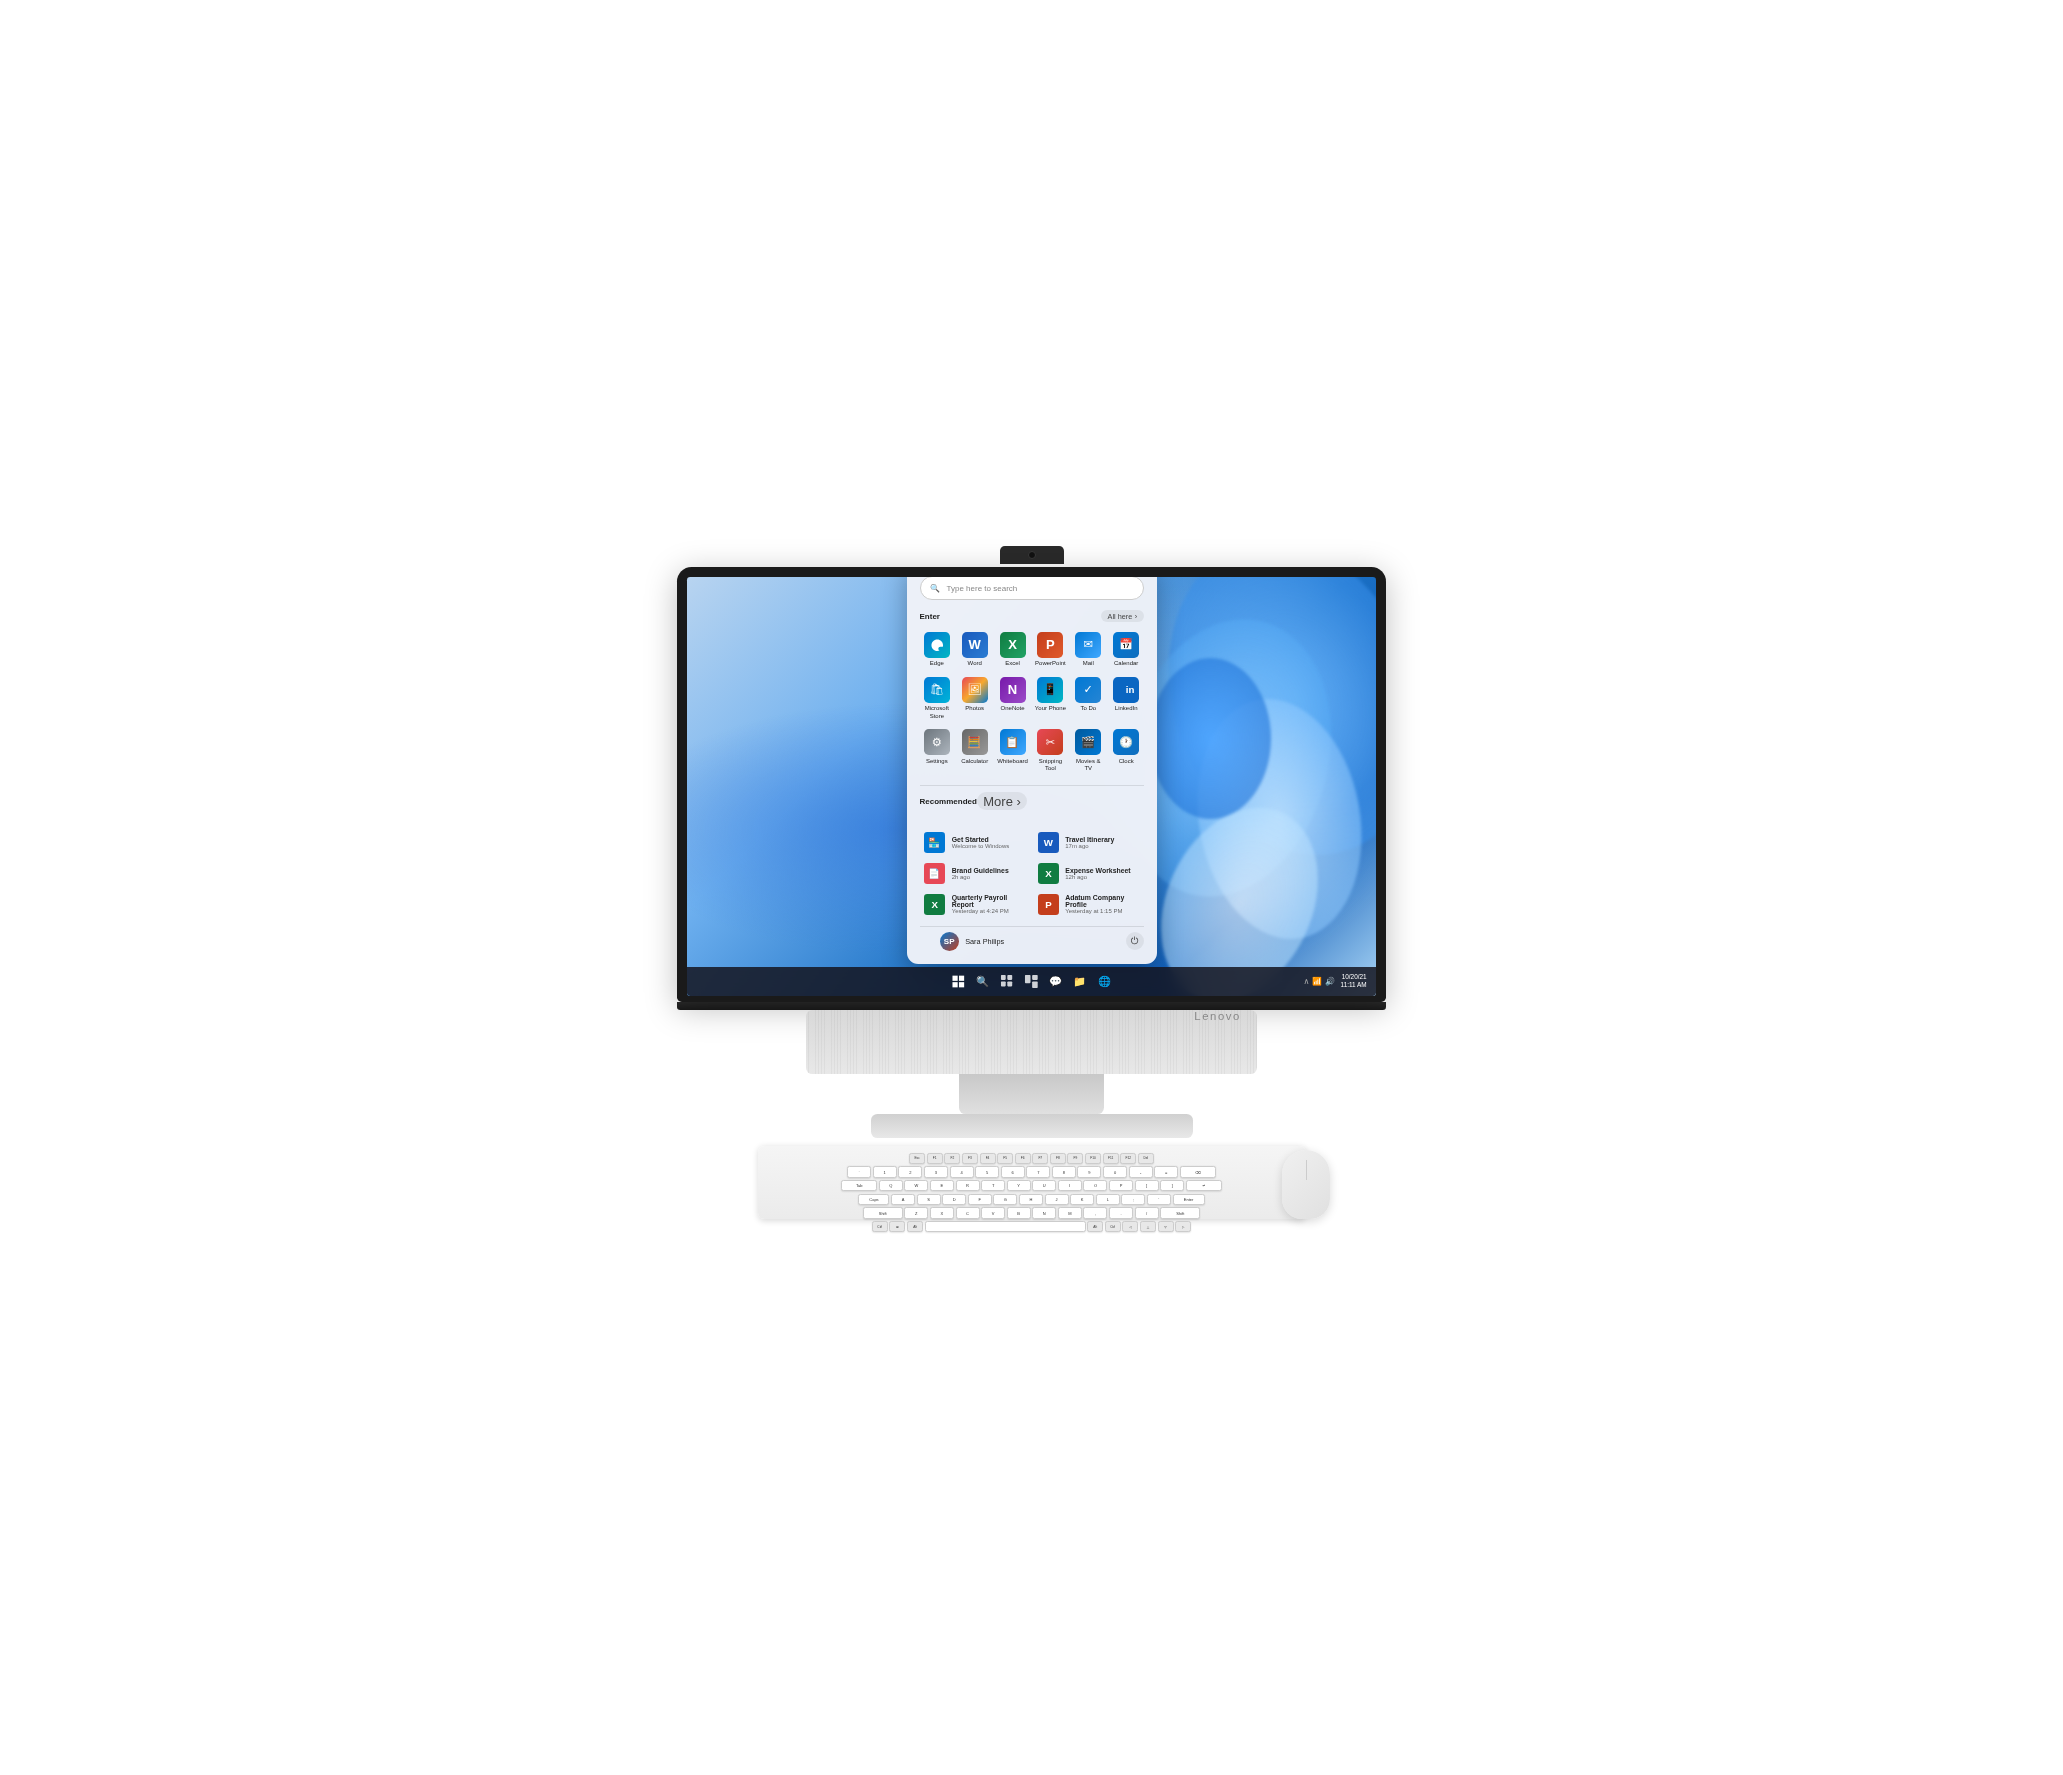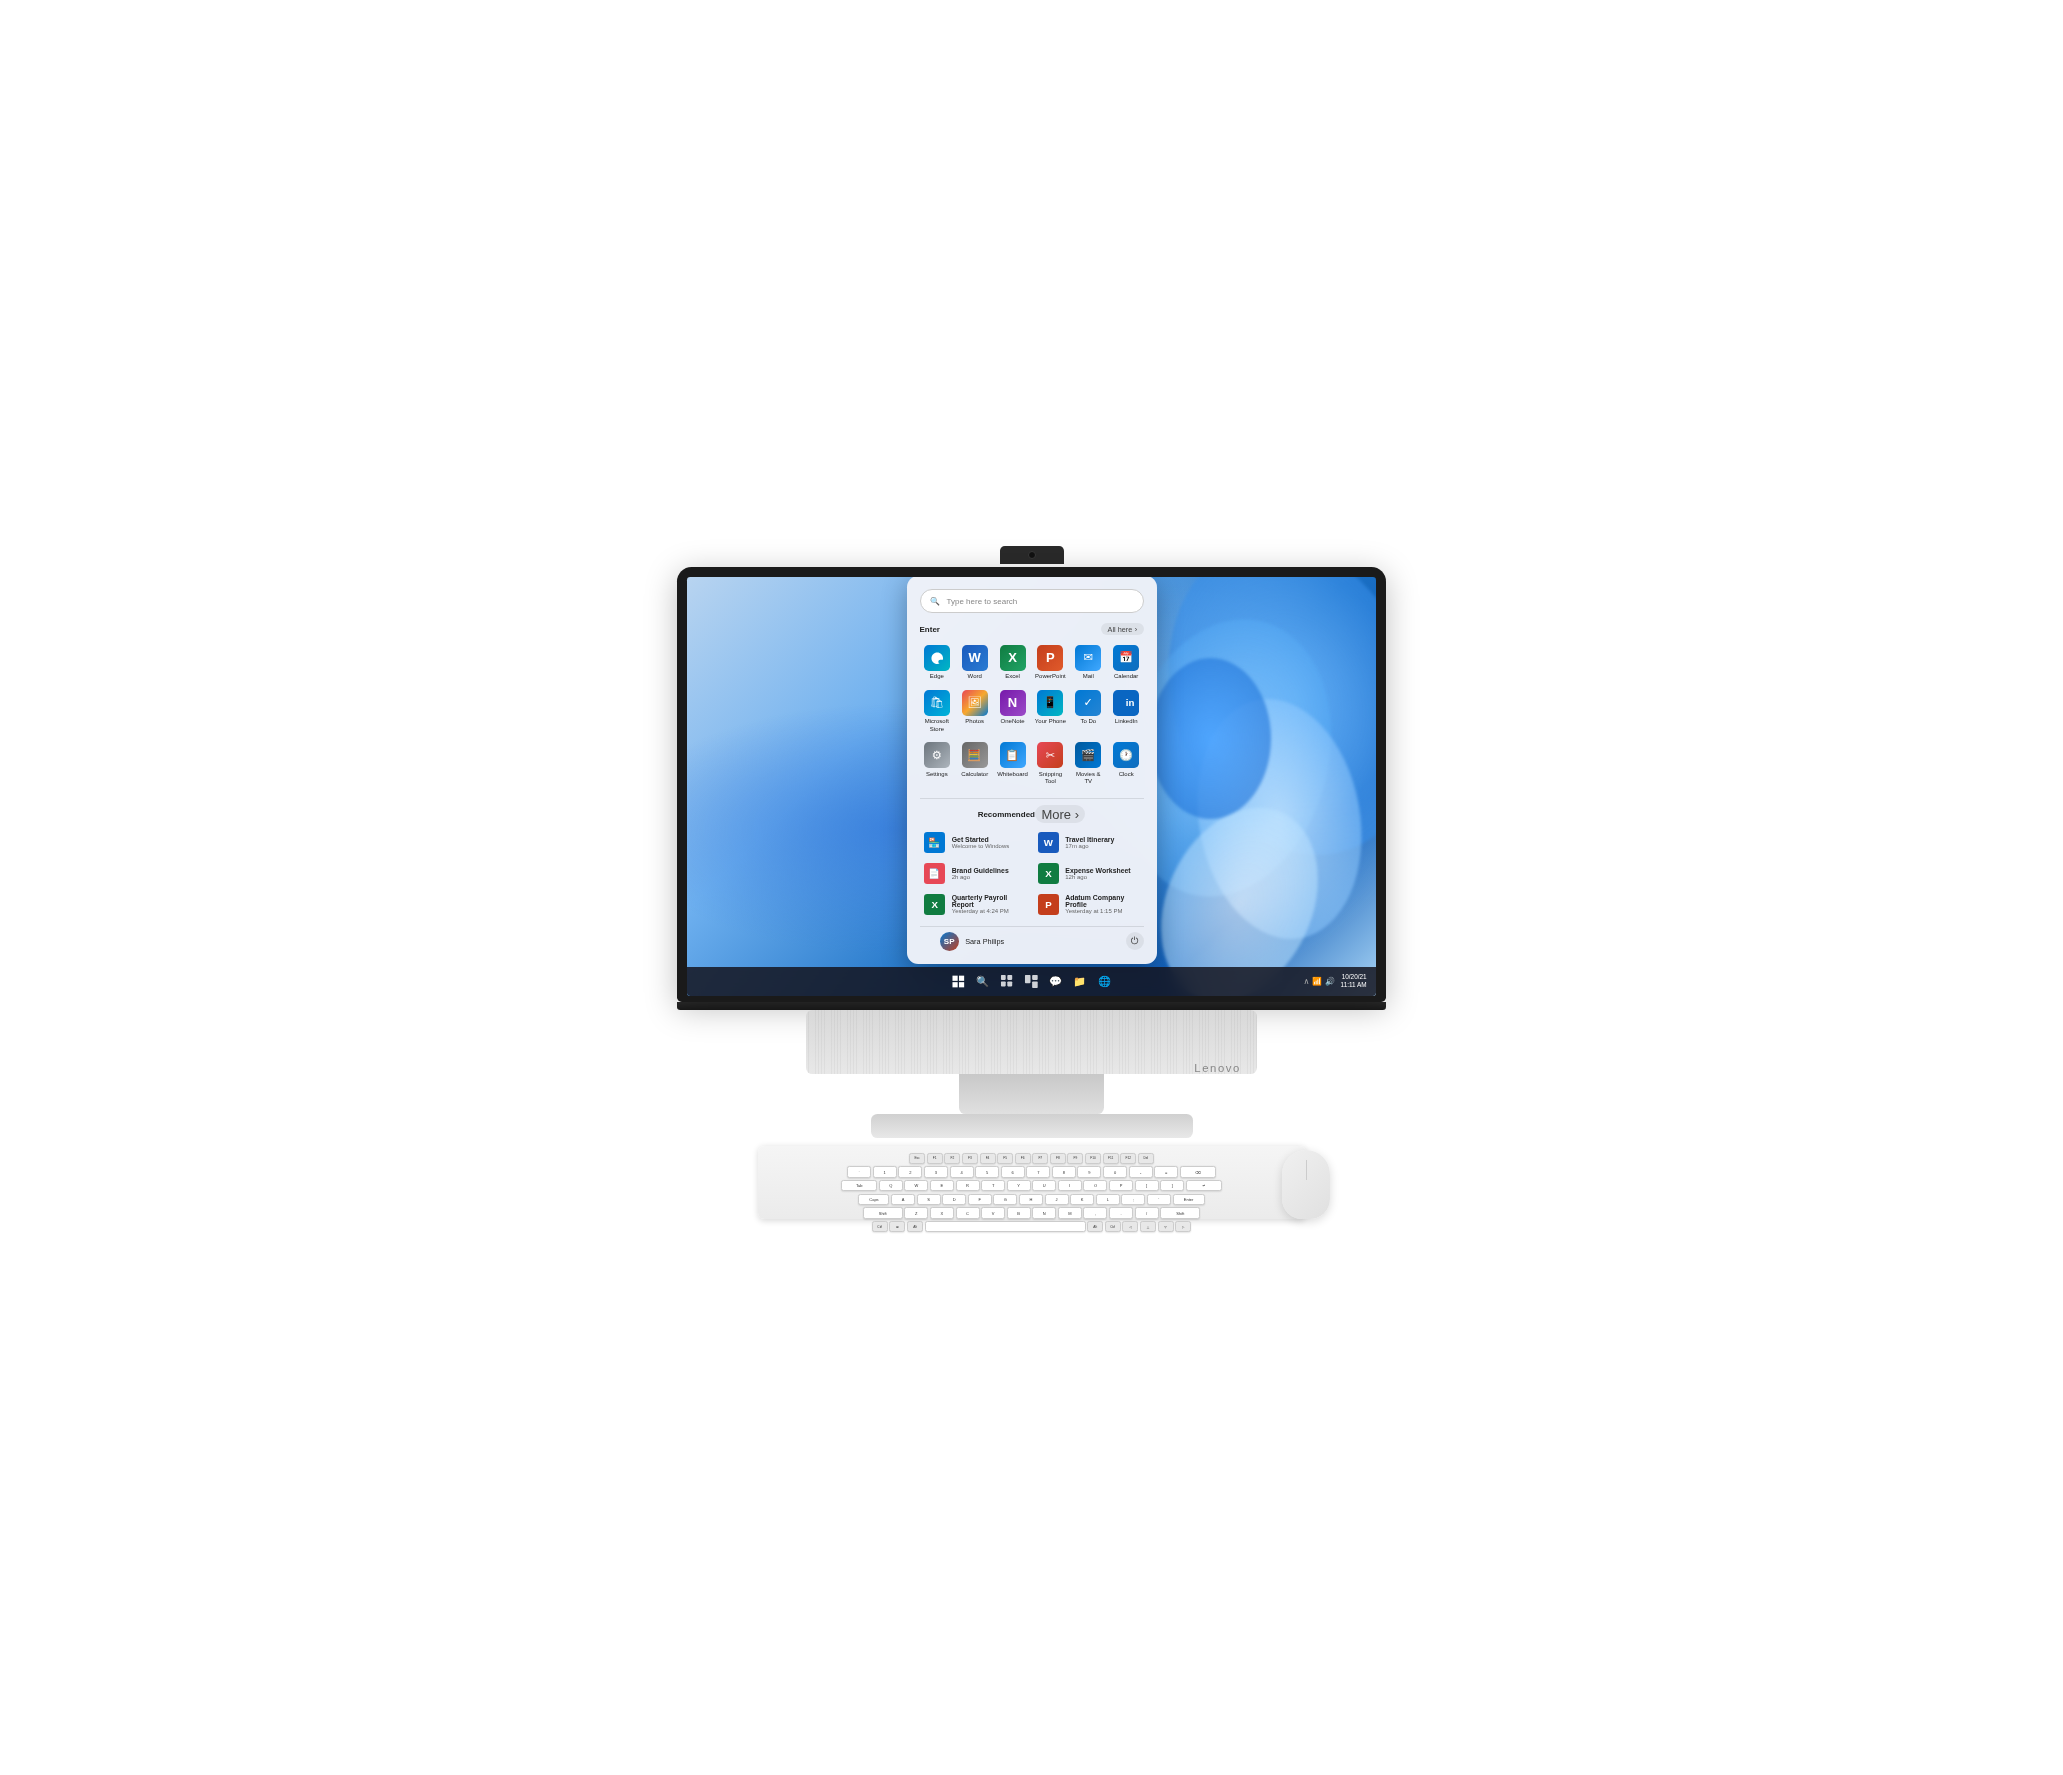--- a/index.html
+++ b/index.html
@@ -216,23 +216,23 @@
     .icon-movies { background: linear-gradient(135deg, #005a9e, #0078d4); }
     .icon-clock { background: linear-gradient(135deg, #0078d4, #106ebe); }
 
     .divider {
       height: 0.8px;
       background: rgba(0,0,0,0.1);
       margin: 6.4px 0;
     }
     .recommended-header {
       display: flex;
-      justify-content: center;
-      align-items: center;
-      margin-bottom: 6px;
+      justify-content: flex-start;
+      align-items: center;
+      margin-bottom: 19px;
     }
     .more-btn {
       font-size: 13px;
       color: #444;
       background: rgba(0,0,0,0.06);
       border: none;
       border-radius: 9.7px;
       padding: 1.6px 6.4px;
       cursor: pointer;
     }
@@ -323,21 +323,21 @@
       border-radius: 6.4px;
       margin: 0 auto;
     }
     .speaker-unit {
       width: 451px;
       height: 64px;
       background: linear-gradient(to bottom, #d8d8d8, #e8e8e8);
       border-radius: 6.4px;
       margin: 0 auto;
       display: flex;
-      align-items: flex-end;
+      align-items: flex-start;
       justify-content: flex-end;
       padding-right: 16px;
       position: relative;
       overflow: hidden;
     }
     .speaker-fabric {
       position: absolute;
       inset: 0;
       background:
         repeating-linear-gradient(90deg, transparent, transparent 2.4px, rgba(0,0,0,0.04) 2.4px, rgba(0,0,0,0.04) 3.2px);

